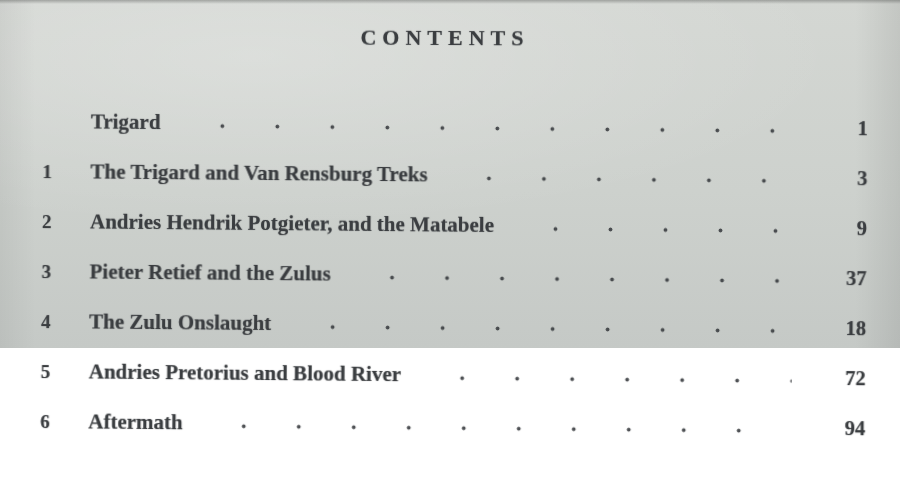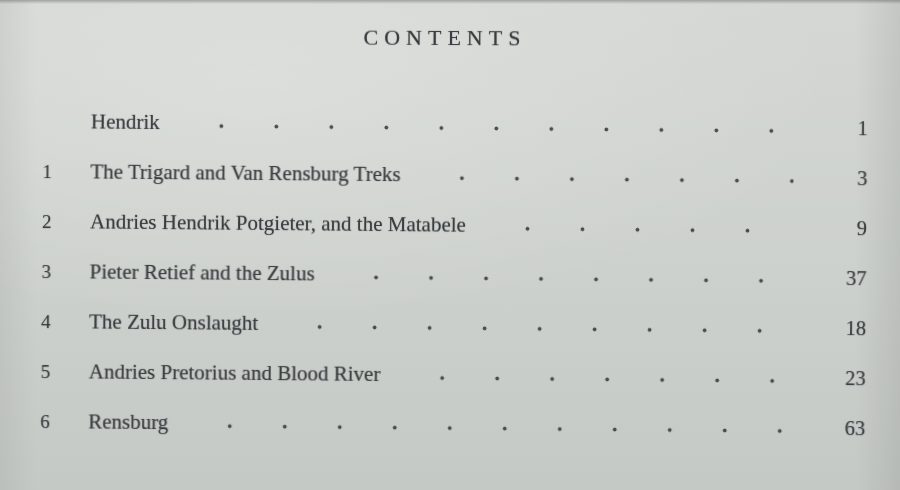--- a/index.html
+++ b/index.html
@@ -1,28 +1,29 @@
 <!DOCTYPE html>
 <html><head>
 <meta charset="utf-8">
 <style>
   html, body { margin: 0; padding: 0; }
   body {
     width: 900px; height: 490px; overflow: hidden;
     font-family: "Liberation Serif", "DejaVu Serif", serif;
   }
   .sheet {
-    position: relative; width: 900px; height: 490px;
+    position: relative; width: 900px; height: 348px;
     background:
       linear-gradient(180deg, rgba(30,32,30,0.30) 0px, rgba(30,32,30,0) 4px),
       linear-gradient(270deg, rgba(0,0,0,0.08) 0%, rgba(0,0,0,0) 5%),
       linear-gradient(90deg, rgba(0,0,0,0.05) 0%, rgba(0,0,0,0) 4%),
       radial-gradient(120% 90% at 28% 16%, rgba(255,255,255,0.22) 0%, rgba(255,255,255,0) 55%),
       radial-gradient(145% 125% at 50% 42%, rgba(0,0,0,0) 62%, rgba(0,0,0,0.11) 100%),
       linear-gradient(180deg, #d4d7d3 0%, #cdd1cd 55%, #c5c9c6 100%);
+    font-weight: bold;
   }
   .ink {
     color: #3a3d40;
     text-shadow: 0 0 1.1px rgba(58,61,64,0.55);
     filter: blur(0.28px);
   }
   .book-title {
     position: absolute; top: 25px; left: 0; width: 890px;
     text-align: center;
     font-size: 22px; letter-spacing: 6px;
@@ -59,21 +60,21 @@
 <body>
 
 <div class="sheet">
 
   <div class="book-title ink">CONTENTS</div>
 
   <div class="toc">
 
     <div class="row ink">
       <span class="num"></span>
-      <span class="title">Hendrik</span>
+      <span class="title">Trigard</span>
       <span class="leader"></span>
       <span class="pageno">1</span>
     </div>
 
     <div class="row ink">
       <span class="num">1</span>
       <span class="title">The Trigard and Van Rensburg Treks</span>
       <span class="leader"></span>
       <span class="pageno">3</span>
     </div>
@@ -96,24 +97,24 @@
       <span class="num">4</span>
       <span class="title">The Zulu Onslaught</span>
       <span class="leader"></span>
       <span class="pageno">18</span>
     </div>
 
     <div class="row ink">
       <span class="num">5</span>
       <span class="title">Andries Pretorius and Blood River</span>
       <span class="leader"></span>
-      <span class="pageno">23</span>
+      <span class="pageno">72</span>
     </div>
 
     <div class="row ink">
       <span class="num">6</span>
-      <span class="title">Rensburg</span>
+      <span class="title">Aftermath</span>
       <span class="leader"></span>
-      <span class="pageno">63</span>
+      <span class="pageno">94</span>
     </div>
 
   </div>
 </div>
 
 </body></html>

